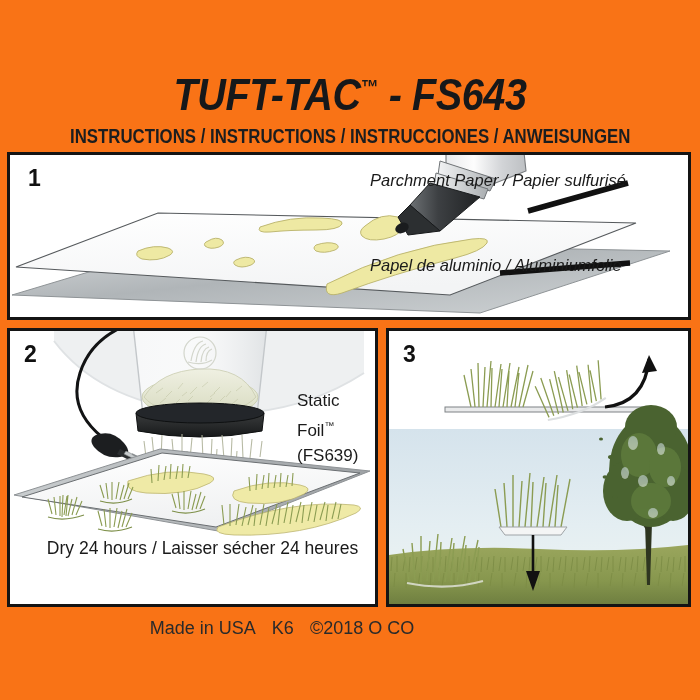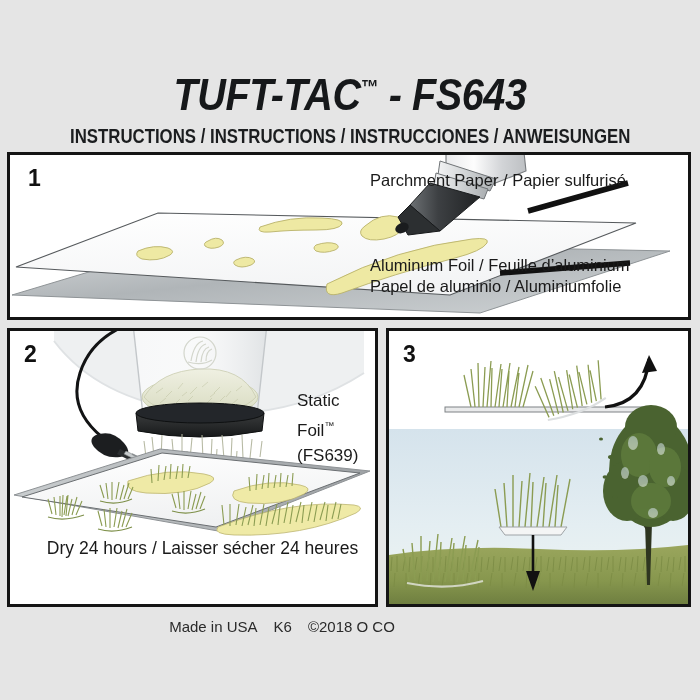--- a/index.html
+++ b/index.html
@@ -12,21 +12,21 @@
     height: 700px;
     position: relative;
     overflow: hidden;
     font-family: "Liberation Sans", sans-serif;
     color: #1a1a1a;
   }
   .sheet {
     position: absolute;
     left: 0; top: 0;
     width: 700px; height: 700px;
-    background: #e5e5e5;
+    background: #f97316;
   }
 
   
   .title {
     position: absolute;
     left: 0; top: 62px;
     width: 700px;
     text-align: center;
     font-family: "Liberation Sans", sans-serif;
     font-weight: bold;
@@ -84,20 +84,21 @@
   .art { position: absolute; left: 0; top: 0; }
 
   
   .callout {
     position: absolute;
     font-size: 16.5px;
     line-height: 21px;
     color: #1a1a1a;
     white-space: nowrap;
     z-index: 30;
+    font-style: italic;
   }
   #callout-paper { left: 360px; top: 15px; }
   #callout-foil  { left: 360px; top: 100px; }
 
   
   #sk-label {
     position: absolute;
     left: 287px; top: 24px;
     font-size: 17px;
     line-height: 25px;
@@ -118,21 +119,21 @@
     z-index: 30;
     white-space: nowrap;
   }
 
   
   .footer {
     position: absolute;
     left: 0; top: 618px;
     width: 564px;
     text-align: center;
-    font-size: 15px;
+    font-size: 18px;
     color: #2a2a2a;
   }
   .footer span { display: inline-block; }
   .footer .gap1 { width: 16px; }
   .footer .gap2 { width: 16px; }
 </style>
 </head>
 <body>
 
 <div class="sheet">
@@ -204,21 +205,20 @@
       <g stroke="#111" stroke-width="5.5" stroke-linecap="butt">
         <line x1="518" y1="56" x2="618" y2="28"></line>
         <line x1="490" y1="118" x2="620" y2="108"></line>
       </g>
     </svg>
 
     <div class="callout" id="callout-paper">
       <div>Parchment Paper / Papier sulfurisé</div>
     </div>
     <div class="callout" id="callout-foil">
-      <div>Aluminum Foil / Feuille d’aluminium</div>
       <div>Papel de aluminio / Aluminiumfolie</div>
     </div>
   </div>
 
   <div class="panel" id="panel2">
     <div class="step-num" id="p2num">2</div>
 
     <svg class="art" width="365" height="273" viewBox="0 0 365 273">
       <defs>
         <linearGradient id="hopperGrad" x1="0" y1="0" x2="1" y2="0">

